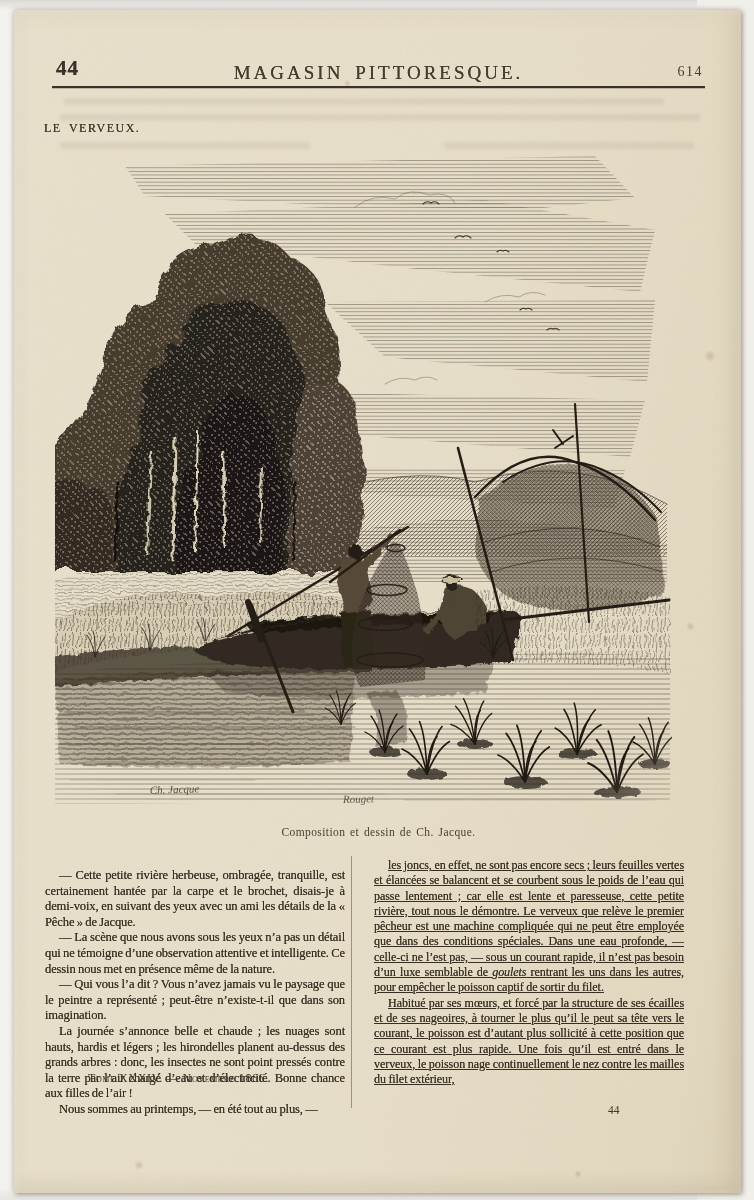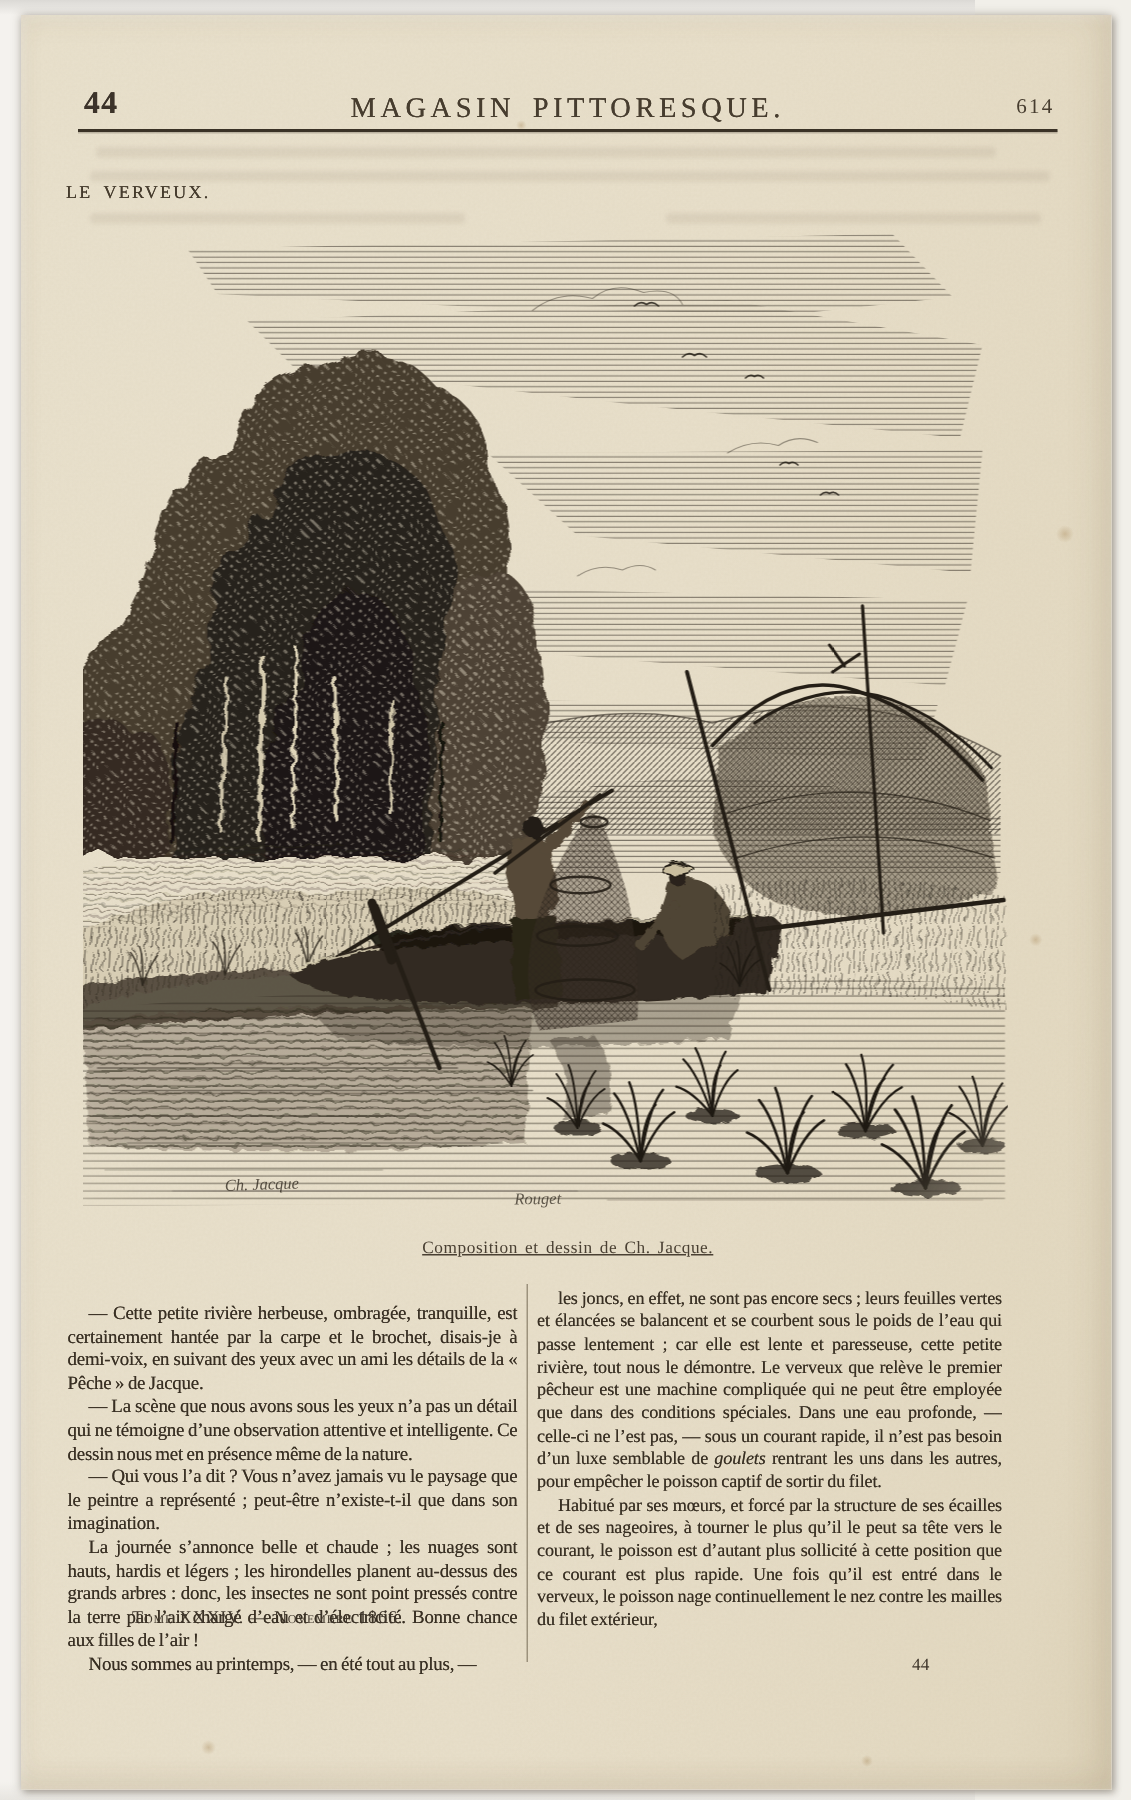--- a/index.html
+++ b/index.html
@@ -4,20 +4,21 @@
 <style>
   html,body{margin:0;padding:0;}
   body{
     width:754px;height:1200px;overflow:hidden;
     font-family:"Liberation Serif","DejaVu Serif",serif;
     background:#f1efe9;
   }
   .scan{
     position:relative;width:650px;height:1200px;
     background:linear-gradient(180deg,#dbd9d5 0,#f4f2ee 10px,#f4f2ee 1188px,#e7e5e0 1200px);
+    padding-left:47px;
   }
   .page{
     position:absolute;left:14px;top:10px;width:727px;height:1183px;
     background:linear-gradient(100deg,#e9e1cd 0%,#e8dfca 55%,#e3d9c1 92%,#ddd2b8 100%);
     box-shadow:0 0 6px rgba(70,60,45,.35),2px 2px 4px rgba(70,60,45,.25),
                inset -10px 0 22px rgba(110,90,55,.10),inset 0 -8px 18px rgba(110,90,55,.07),
                inset 2px 2px 8px rgba(255,255,255,.35);
   }
   .paper-noise{position:absolute;left:0;top:0;width:100%;height:100%;opacity:.5;pointer-events:none;}
   .fox{position:absolute;border-radius:50%;pointer-events:none;
@@ -30,27 +31,27 @@
             letter-spacing:3px;word-spacing:4px;color:#473d2f;text-shadow:0 0 .4px #473d2f;}
   .page-num{position:absolute;right:2px;top:8px;font-size:14px;letter-spacing:1.5px;color:#473d2f;}
   .header-rule{position:absolute;left:38px;top:76px;width:653px;height:2px;background:#3a3226;
                box-shadow:0 1px 0 rgba(58,50,38,.25);}
   .article-title{position:absolute;left:30px;top:111px;width:653px;text-align:left;
                  font-size:12px;letter-spacing:1.5px;word-spacing:3px;color:#463c2e;text-shadow:0 0 .4px #463c2e;}
 
   .figure{position:absolute;left:41px;top:142px;width:617px;height:660px;}
   .figure svg{display:block;width:617px;height:660px;}
   .caption{position:absolute;left:38px;top:816px;width:653px;text-align:center;
-           font-size:11.5px;letter-spacing:.4px;word-spacing:1.5px;color:#4a4033;text-decoration:underline;}
+           font-size:11.5px;letter-spacing:.4px;word-spacing:1.5px;color:#4a4033;}
 
   .col{position:absolute;top:848px;height:250px;overflow:hidden;text-align:justify;
        color:#382f23;text-shadow:0 0 .35px rgba(56,47,35,.8);}
   .col p{margin:0;text-indent:14px;}
   .col-left{left:31px;width:300px;font-size:12.6px;line-height:15.6px;letter-spacing:-.15px;word-spacing:-.6px;margin-top:10px;}
-  .col-right{left:344px;width:310px;font-size:12.1px;line-height:15.3px;letter-spacing:-.1px;word-spacing:-.4px;}
+  .col-right{left:360px;width:310px;font-size:12.1px;line-height:15.3px;letter-spacing:-.1px;word-spacing:-.4px;text-decoration:underline;}
   .col-rule{position:absolute;left:337px;top:846px;width:1px;height:252px;background:rgba(95,84,62,.55);}
   .ital{font-style:italic;}
 
   .footer-vol{position:absolute;left:74px;top:1061px;font-size:12px;font-variant:small-caps;
               letter-spacing:.6px;color:#3e352a;}
   .footer-sig{position:absolute;left:594px;top:1094px;font-size:11.5px;color:#3e352a;}
 </style>
 </head>
 <body>
 

